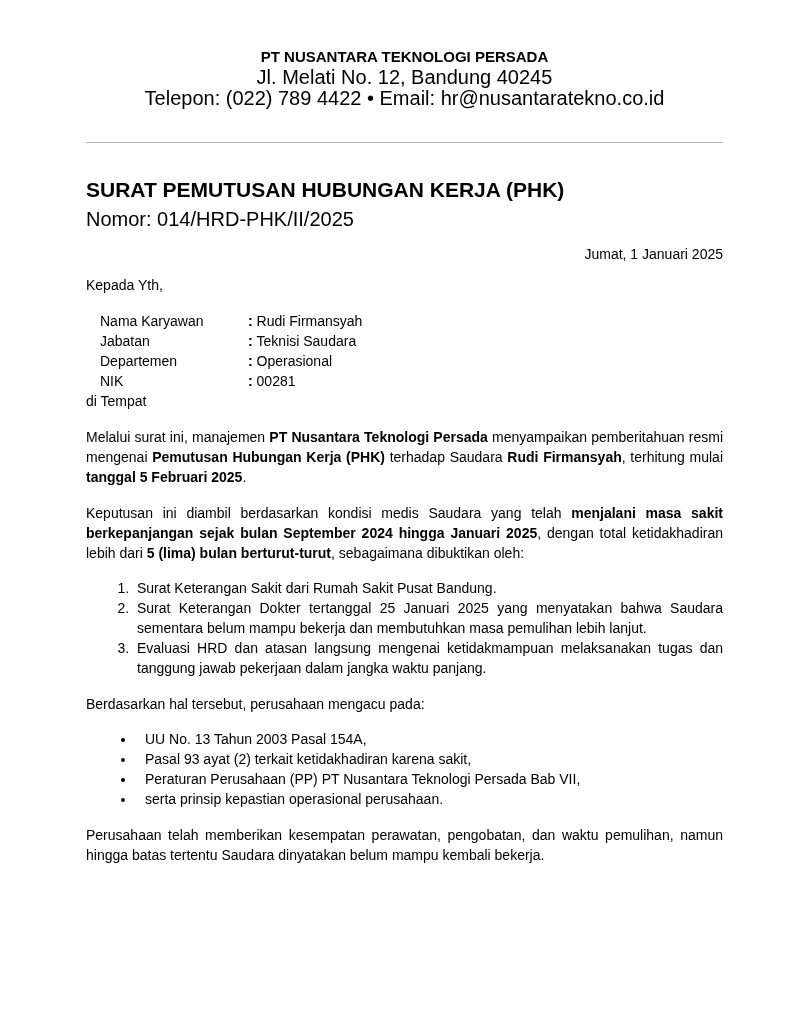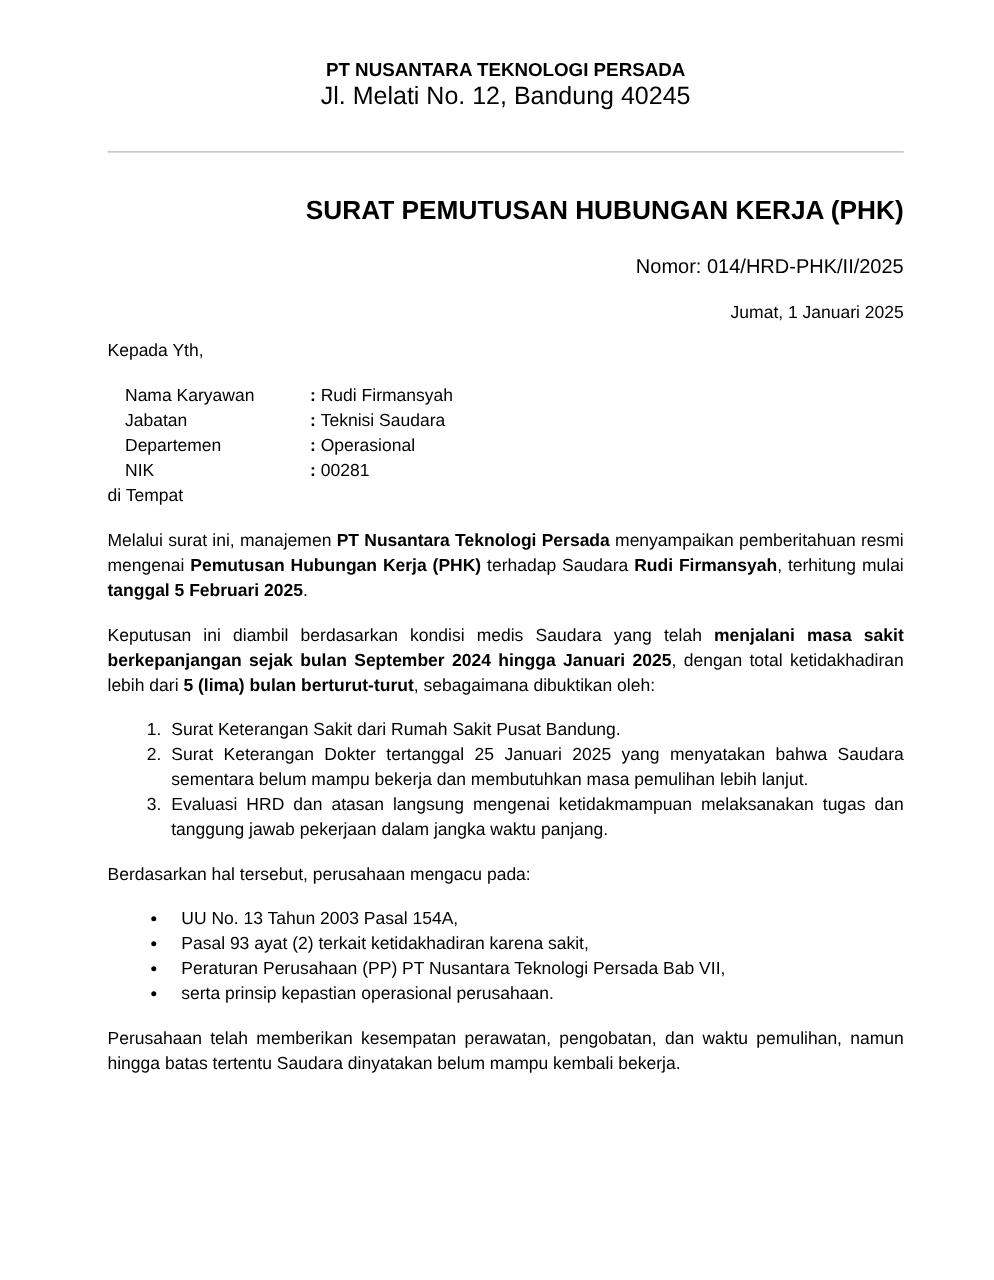--- a/index.html
+++ b/index.html
@@ -18,23 +18,23 @@
     overflow: hidden;
   }
   .letterhead { text-align: center; }
   .company-name { font-weight: bold; font-size: 15px; line-height: 21px; }
   .company-line { font-size: 20px; line-height: 21px; }
   .divider {
     border: none;
     border-top: 1.5px solid #b7b7b7;
     margin: 33px 0 0 0;
   }
-  .title-block { text-align: right; margin-top: 33px; }
+  .title-block { text-align: left; margin-top: 33px; }
   .letter-title { font-weight: bold; font-size: 21px; line-height: 28px; }
-  .letter-number { font-size: 16px; line-height: 28px; margin-top: 17px; }
+  .letter-number { font-size: 20px; line-height: 28px; margin-top: 1px; }
   .letter-date { text-align: right; margin-top: 11px; }
   .salutation { margin-top: 11px; }
   .employee-block { margin-top: 16px; }
   .employee-row { display: flex; }
   .employee-label { width: 148px; font-weight: normal; flex: 0 0 148px; padding-left: 14px; }
   .employee-colon { font-weight: bold; white-space: pre; }
   .location-line { }
   .greeting { margin-top: 20px; }
   p.body-par {
     margin: 16px 0 0 0;
@@ -56,20 +56,21 @@
   b { font-weight: bold; }
 </style>
 </head>
 <body>
 
 <div class="page">
 
   <div class="letterhead">
     <div class="company-name">PT NUSANTARA TEKNOLOGI PERSADA</div>
     <div class="company-line">Jl. Melati No. 12, Bandung 40245</div>
+    <div class="company-line">Telepon: (022) 789 4422 • Email: hr@nusantaratekno.co.id</div>
   </div>
 
   <hr class="divider">
 
   <div class="title-block">
     <div class="letter-title">SURAT PEMUTUSAN HUBUNGAN KERJA (PHK)</div>
     <div class="letter-number">Nomor: 014/HRD-PHK/II/2025</div>
   </div>
 
   <div class="letter-date">Jumat, 1 Januari 2025</div>

